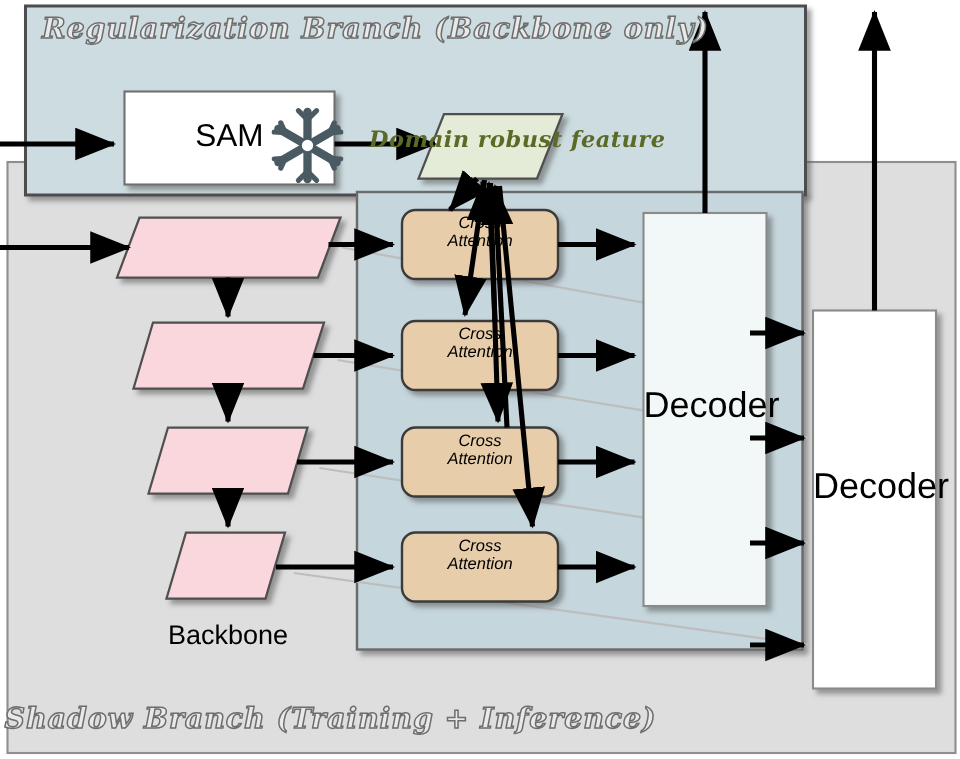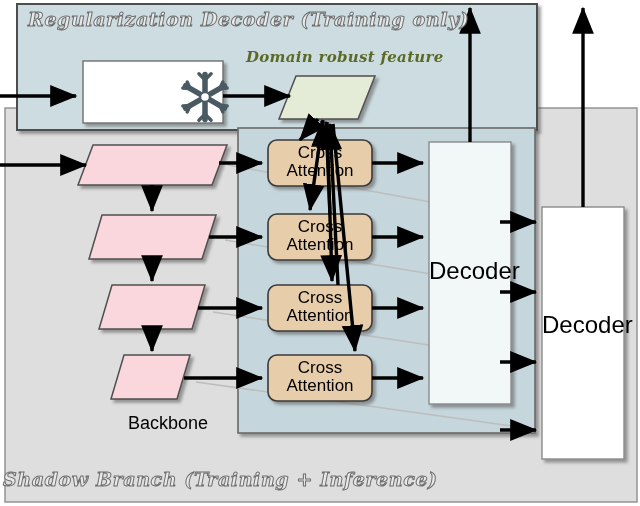--- a/index.html
+++ b/index.html
@@ -23,29 +23,30 @@
     -webkit-text-stroke:1px #6d6d6d;
     letter-spacing:0.6px;
   }
   .feature-caption{
     font-family:"DejaVu Serif", serif;
     font-style:italic;
     font-weight:bold;
     font-size:15px;
     color:#5c6a28;
     letter-spacing:0.3px;
+    margin-top:36px;
   }
   .box-text{
     font-family:"Liberation Sans", sans-serif;
     color:#000;
     text-align:center;
     line-height:1.05;
   }
   .t-sam{font-size:21px;}
-  .t-ca{font-size:17px;}
+  .t-ca{font-size:11px;font-style:italic;}
   .t-dec{font-size:24px;}
   .t-backbone{font-size:18px;}
 </style>
 </head>
 <body>
 
 <div id="stage">
 
   <svg id="canvas" viewBox="0 0 640 506">
     <defs>
@@ -166,28 +167,29 @@
       <line x1="330" y1="214" x2="326" y2="122" marker-end="url(#ah)"></line>
       <line x1="327" y1="122" x2="332" y2="281" marker-end="url(#ah)"></line>
       <line x1="338" y1="285" x2="330" y2="124" marker-end="url(#ah)"></line>
       <line x1="333" y1="124" x2="355" y2="351" marker-end="url(#ah)"></line>
 
       <line x1="470" y1="142" x2="470" y2="8" marker-end="url(#ah)"></line>
       <line x1="583" y1="207" x2="583" y2="8" marker-end="url(#ah)"></line>
     </g>
   </svg>
 
-  <div class="lbl branch-caption" style="left:28px;top:8px;">Regularization Decoder (Training only)</div>
+  <div class="lbl branch-caption" style="left:28px;top:8px;">Regularization Branch (Backbone only)</div>
 
   <div class="lbl branch-caption" style="left:3px;top:468px;">Shadow Branch (Training + Inference)</div>
 
   <div class="lbl feature-caption" style="left:246px;top:48px;">Domain robust feature</div>
 
-
-  <div class="lbl box-text t-backbone" style="left:68px;top:414px;width:200px;">Backbone</div>
+  <div class="lbl box-text t-sam" style="left:83px;top:80px;width:140px;">SAM</div>
+
+  <div class="lbl box-text t-backbone" style="left:52px;top:414px;width:200px;">Backbone</div>
 
   <div class="lbl box-text t-ca" style="left:268px;top:144px;width:104px;">
     <div>Cross</div>
     <div>Attention</div>
   </div>
   <div class="lbl box-text t-ca" style="left:268px;top:218px;width:104px;">
     <div>Cross</div>
     <div>Attention</div>
   </div>
   <div class="lbl box-text t-ca" style="left:268px;top:289px;width:104px;">

